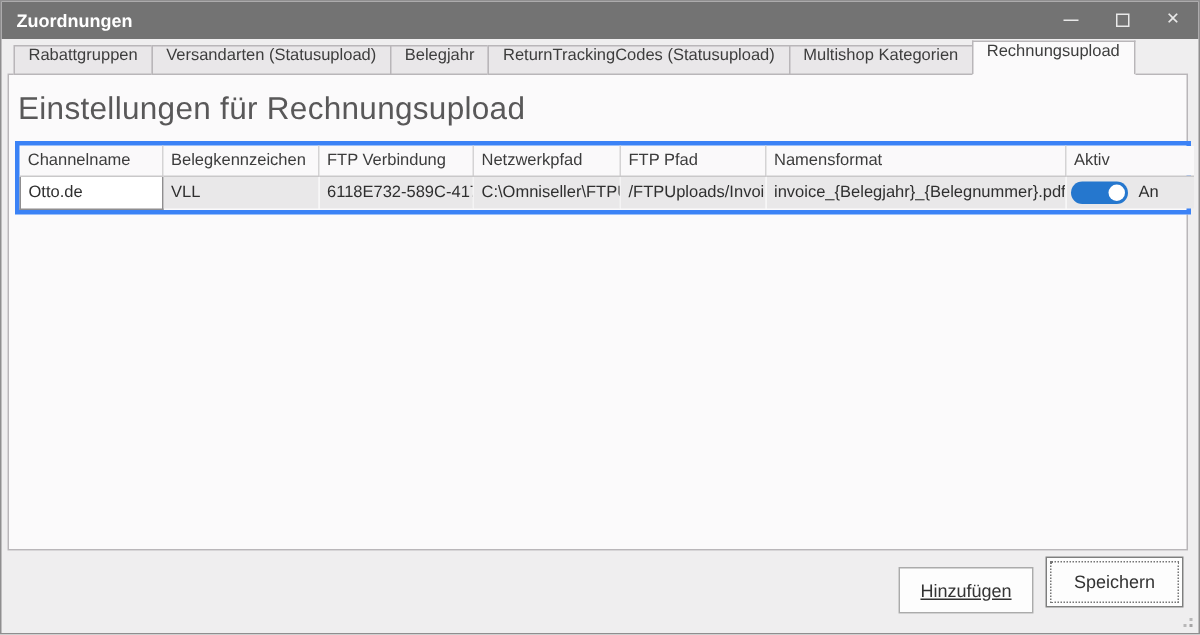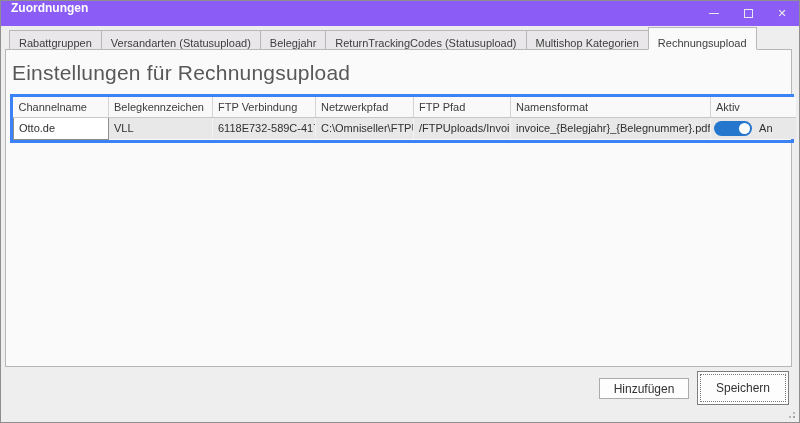--- a/index.html
+++ b/index.html
@@ -6,38 +6,38 @@
   * { box-sizing:border-box; }
   .window {
     position:relative; width:800px; height:423px;
     background:#efeeef; border:1px solid #8f8e8f;
     font-family:"Liberation Sans", sans-serif;
     overflow:hidden;
   }
   
   .titlebar {
     position:absolute; top:0; left:0; right:0; height:25px;
-    background:#8b5cf6; color:#ffffff;
-    display:flex; padding-left:10px;
+    background:#737373; color:#ffffff;
+    display:flex; align-items:center; padding-left:10px;
   }
   .titlebar .title { font-size:12px; font-weight:bold; }
   .controls { margin-left:auto; display:flex; height:100%; }
   .ctl { width:34px; height:100%; display:flex; align-items:center; justify-content:center; color:#e9e9e9; cursor:default; }
   .min-glyph { display:block; width:10px; height:1px; background:#e9e9e9; }
   .max-glyph { display:block; width:9px; height:9px; border:1px solid #e9e9e9; }
   .close-glyph { font-size:11px; line-height:1; }
   
   .tabstrip {
     position:absolute; top:26px; left:8px; right:8px; height:23px;
     display:flex; align-items:flex-end; z-index:3;
   }
   .tab {
     height:20px; padding:0 9px; background:#e9e7e9;
     border:1px solid #b9b6b9;
-    display:flex; align-items:flex-end;
+    display:flex; align-items:flex-start;
     font-size:11px; color:#3d3d3d; white-space:nowrap; cursor:default;
   }
   .tab + .tab { margin-left:-1px; }
   .tab.active {
     height:23px; background:#fbfafb; border-bottom:1px solid #fbfafb;
     position:relative; z-index:4;
   }
   
   .tabpage {
     position:absolute; top:48px; left:4px; right:7px; bottom:55px;
@@ -74,21 +74,21 @@
     position:absolute; right:2px; top:2px; width:11px; height:11px;
     border-radius:50%; background:#ffffff;
   }
   .toggle-label { vertical-align:middle; margin-left:4px; font-size:11px; color:#2f2f2f; }
   
   .btn {
     position:absolute; font-family:"Liberation Sans", sans-serif;
     font-size:12px; color:#333333; background:#fdfdfd;
     display:flex; align-items:center; justify-content:center; cursor:default;
   }
-  #btn-add  { left:598px; top:377px; width:90px; height:21px; border:1px solid #ababab; }
+  #btn-add  { left:598px; top:377px; width:90px; height:31px; border:1px solid #ababab;text-decoration:underline; }
   #btn-save {
     left:696px; top:370px; width:92px; height:34px;
     border:1px solid #7e7e7e;
     outline:1px dotted #767676; outline-offset:-4px;
   }
   
   .grip { position:absolute; right:4px; bottom:4px; width:8px; height:8px; }
   .grip::before {
     content:""; position:absolute; right:0; bottom:0; width:2px; height:2px;
     background:#a5a4a5; box-shadow:0 -4px 0 0 #b8b7b8, -4px 0 0 0 #b8b7b8;

